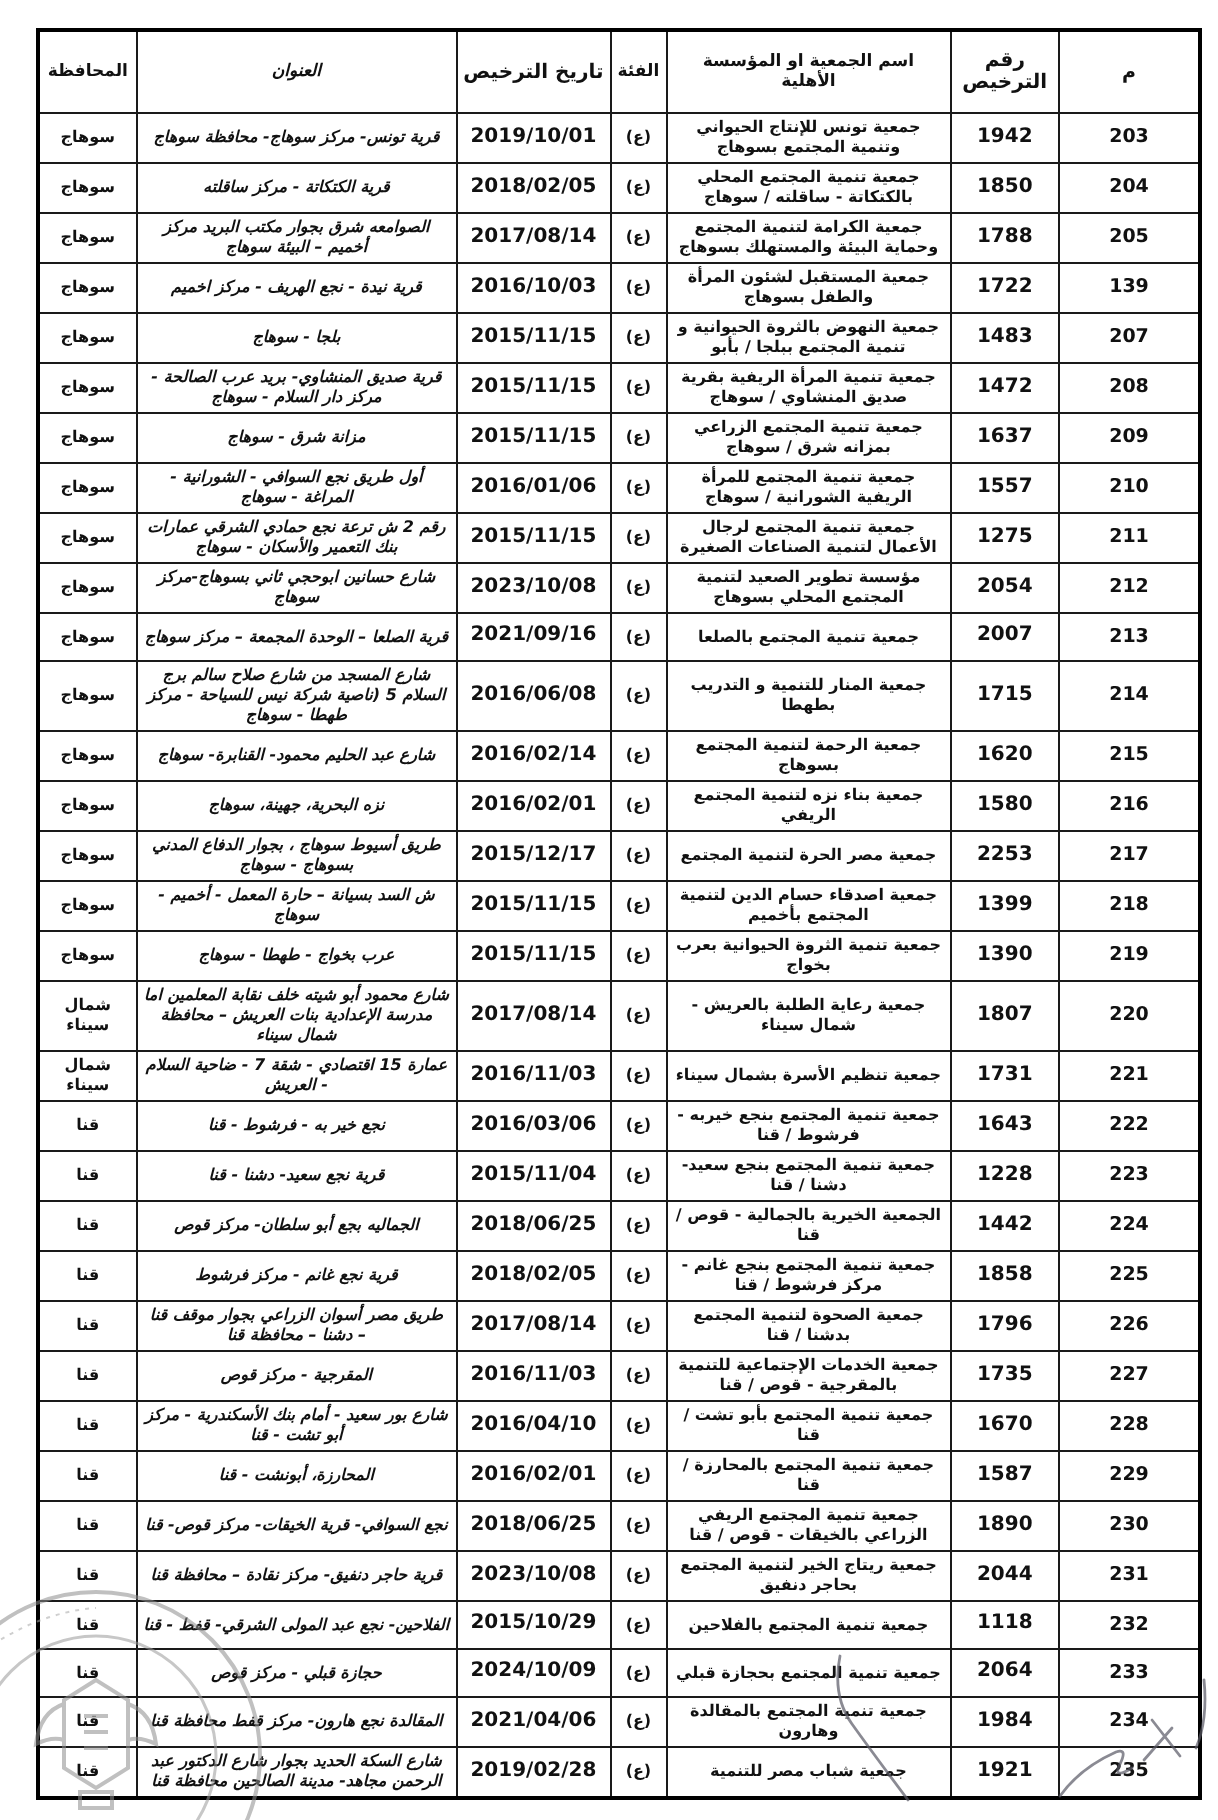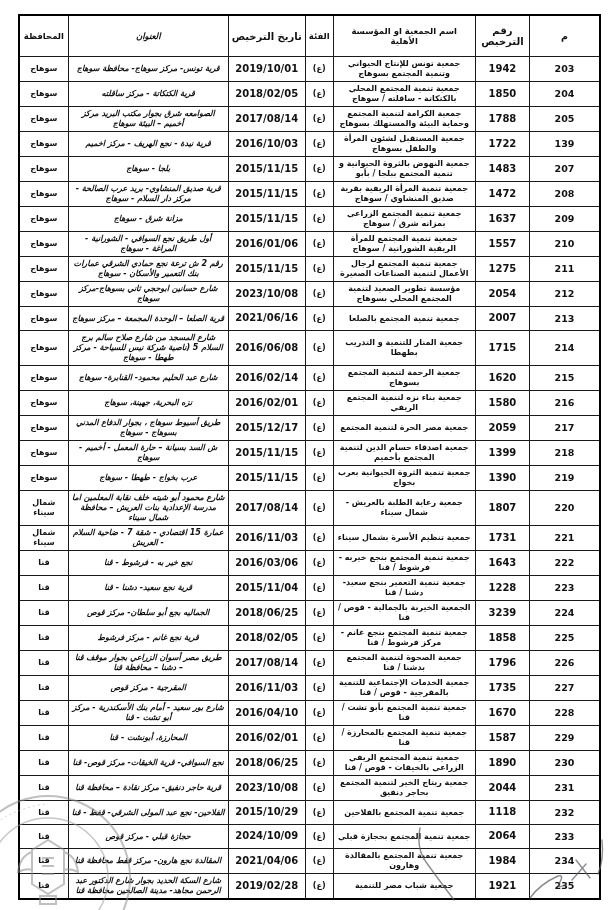--- a/index.html
+++ b/index.html
@@ -174,21 +174,21 @@
           <td class="c-category">(ع)</td>
           <td class="c-license_date">2023/10/08</td>
           <td class="c-address">شارع حسانين ابوحجي ثاني بسوهاج-مركز سوهاج</td>
           <td class="c-governorate">سوهاج</td>
         </tr>
         <tr>
           <td class="c-serial">213</td>
           <td class="c-license_no">2007</td>
           <td class="c-name">جمعية تنمية المجتمع بالصلعا</td>
           <td class="c-category">(ع)</td>
-          <td class="c-license_date">2021/06/16</td>
+          <td class="c-license_date">2021/09/16</td>
           <td class="c-address">قرية الصلعا – الوحدة المجمعة – مركز سوهاج</td>
           <td class="c-governorate">سوهاج</td>
         </tr>
         <tr>
           <td class="c-serial">214</td>
           <td class="c-license_no">1715</td>
           <td class="c-name">جمعية المنار للتنمية و التدريب بطهطا</td>
           <td class="c-category">(ع)</td>
           <td class="c-license_date">2016/06/08</td>
           <td class="c-address">شارع المسجد من شارع صلاح سالم برج السلام 5 (ناصية شركة نيس للسياحة - مركز طهطا - سوهاج</td>
@@ -207,21 +207,21 @@
           <td class="c-serial">216</td>
           <td class="c-license_no">1580</td>
           <td class="c-name">جمعية بناء نزه لتنمية المجتمع الريفي</td>
           <td class="c-category">(ع)</td>
           <td class="c-license_date">2016/02/01</td>
           <td class="c-address">نزه البحرية، جهينة، سوهاج</td>
           <td class="c-governorate">سوهاج</td>
         </tr>
         <tr>
           <td class="c-serial">217</td>
-          <td class="c-license_no">2059</td>
+          <td class="c-license_no">2253</td>
           <td class="c-name">جمعية مصر الحرة لتنمية المجتمع</td>
           <td class="c-category">(ع)</td>
           <td class="c-license_date">2015/12/17</td>
           <td class="c-address">طريق أسيوط سوهاج ، بجوار الدفاع المدني بسوهاج - سوهاج</td>
           <td class="c-governorate">سوهاج</td>
         </tr>
         <tr>
           <td class="c-serial">218</td>
           <td class="c-license_no">1399</td>
           <td class="c-name">جمعية اصدقاء حسام الدين لتنمية المجتمع بأخميم</td>
@@ -262,29 +262,29 @@
           <td class="c-license_no">1643</td>
           <td class="c-name">جمعية تنمية المجتمع بنجع خيربه - فرشوط / قنا</td>
           <td class="c-category">(ع)</td>
           <td class="c-license_date">2016/03/06</td>
           <td class="c-address">نجع خير به - فرشوط - قنا</td>
           <td class="c-governorate">قنا</td>
         </tr>
         <tr>
           <td class="c-serial">223</td>
           <td class="c-license_no">1228</td>
-          <td class="c-name">جمعية تنمية التعمير بنجع سعيد- دشنا / قنا</td>
+          <td class="c-name">جمعية تنمية المجتمع بنجع سعيد- دشنا / قنا</td>
           <td class="c-category">(ع)</td>
           <td class="c-license_date">2015/11/04</td>
           <td class="c-address">قرية نجع سعيد- دشنا - قنا</td>
           <td class="c-governorate">قنا</td>
         </tr>
         <tr>
           <td class="c-serial">224</td>
-          <td class="c-license_no">3239</td>
+          <td class="c-license_no">1442</td>
           <td class="c-name">الجمعية الخيرية بالجمالية - قوص / قنا</td>
           <td class="c-category">(ع)</td>
           <td class="c-license_date">2018/06/25</td>
           <td class="c-address">الجماليه بجع أبو سلطان- مركز قوص</td>
           <td class="c-governorate">قنا</td>
         </tr>
         <tr>
           <td class="c-serial">225</td>
           <td class="c-license_no">1858</td>
           <td class="c-name">جمعية تنمية المجتمع بنجع غانم - مركز فرشوط / قنا</td>

